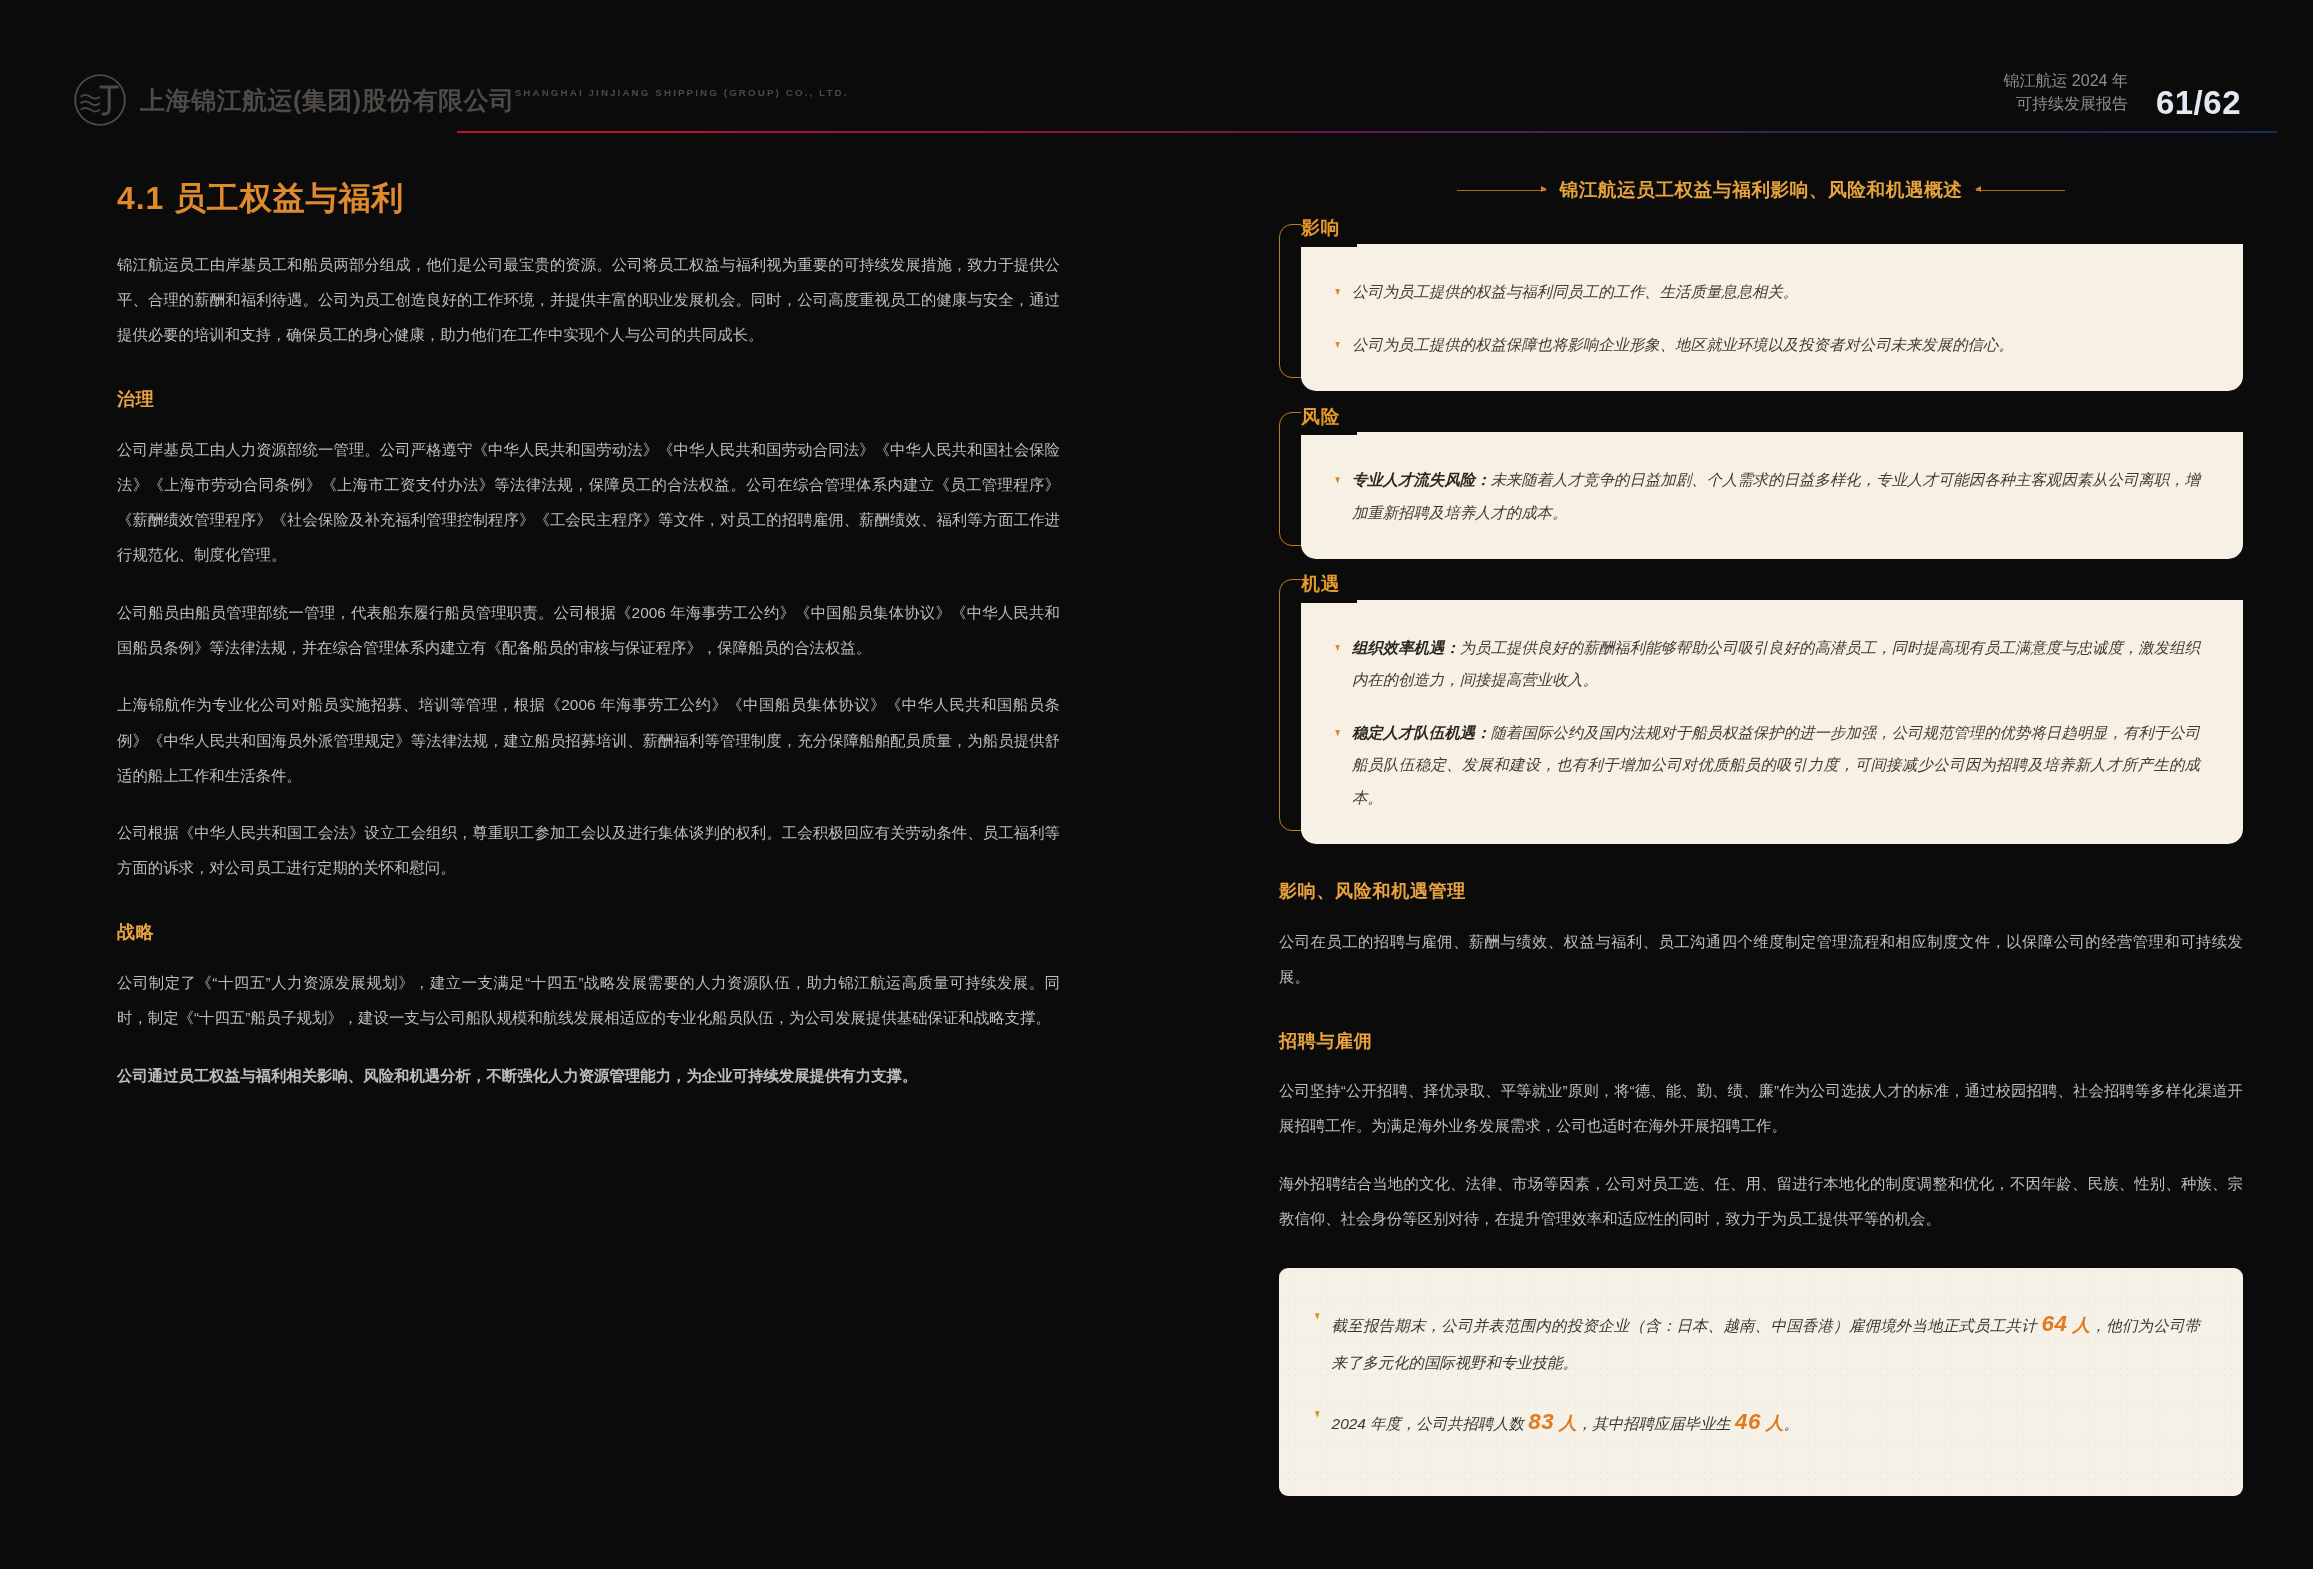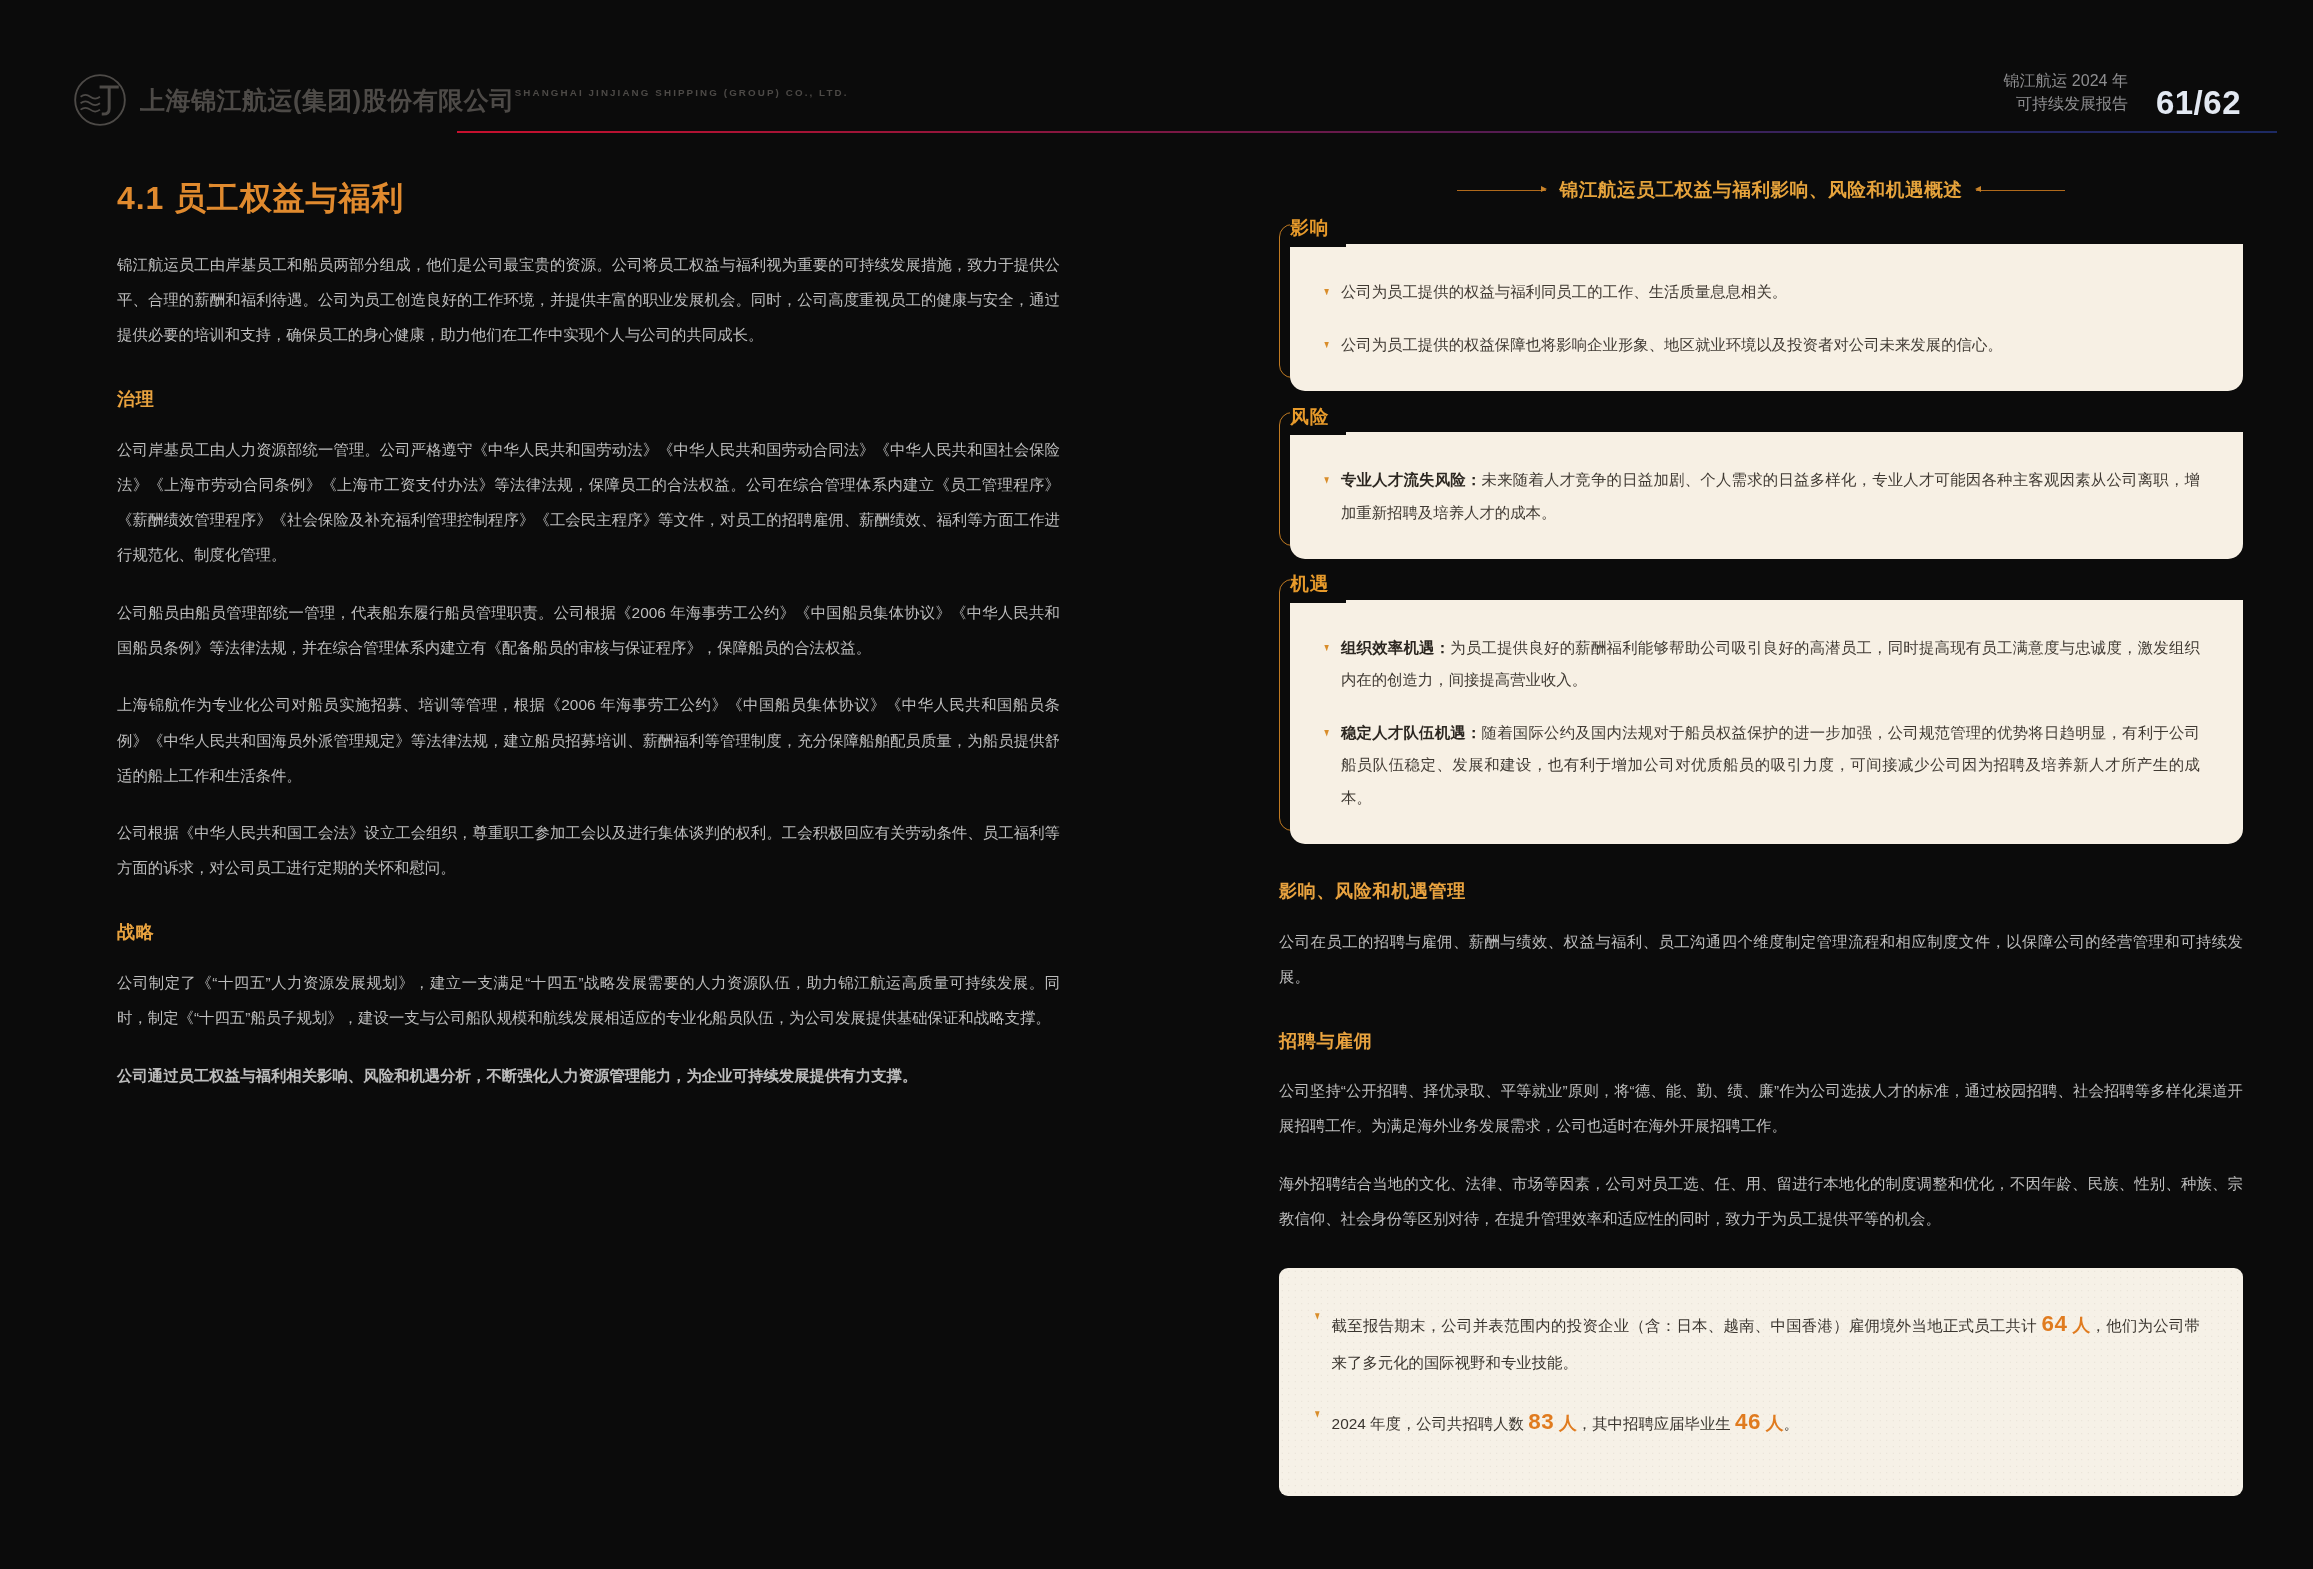--- a/index.html
+++ b/index.html
@@ -68,40 +68,41 @@
   .card-frame {
     position: absolute; left: 0; top: 0; right: 11.2px; bottom: 13px;
     border: 1.5px solid #c07a22; border-radius: 13px;
     pointer-events: none;
   }
   .card-dot {
     position: absolute; right: 5.6px; top: -4.7px; width: 10.3px; height: 10.3px;
     border: 1.9px solid #c8832a; border-radius: 50%; background: #0b0b0b;
   }
   .card-inner {
-    position: relative; margin-left: 2px; margin-top: 11.2px;
+    position: relative; margin-left: 13px; margin-top: 11.2px;
     background: #f7f0e4; border-radius: 0 0 15px 15px;
     padding: 32px 43px 30px 32px;
   }
   .card-tab {
     position: absolute; left: 0; top: -34px; height: 37px;
     display: flex; align-items: center;
     color: #e79a2b; font-size: 18.6px; font-weight: 700; letter-spacing: 0.9px;
     background: #0b0b0b; padding-right: 17px;
   }
   .card-inner::before {
     content: ""; position: absolute; left: 0; top: -34px; width: 100%; height: 34px;
     background: #0b0b0b;
   }
   ul.bullets { list-style: none; }
   ul.bullets li {
     position: relative; padding-left: 18.6px;
     color: #403a33; font-size: 15.4px; line-height: 2.1;
     text-align: justify; text-justify: inter-ideograph;
     margin-bottom: 20.5px;
+    font-style: italic;
   }
   ul.bullets li:last-child { margin-bottom: 0; }
   ul.bullets li::before {
     content: ""; position: absolute; left: 1.9px; top: 13px;
     width: 4.7px; height: 6.5px; background: #d98d2a;
     clip-path: polygon(0 0, 100% 0, 55% 100%);
   }
   .b-strong { font-weight: 700; color: #2c2721; }
 
   

